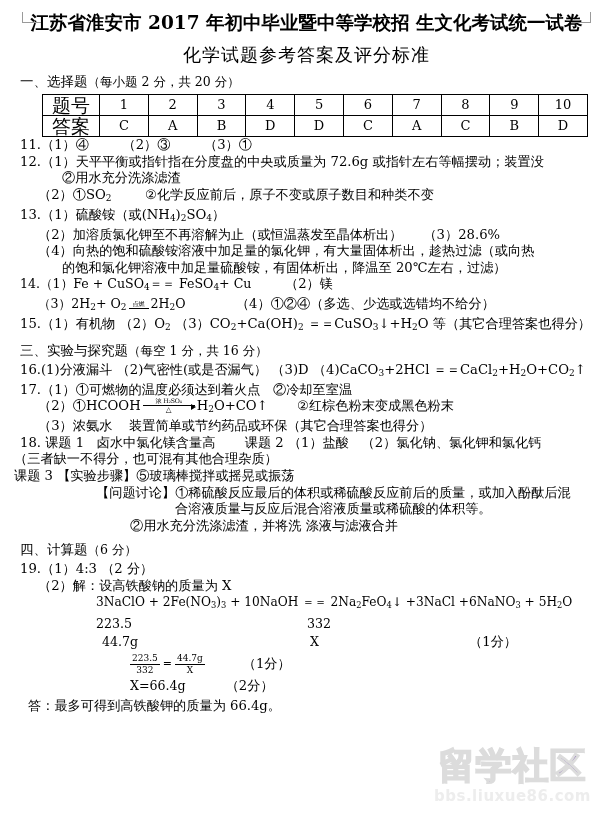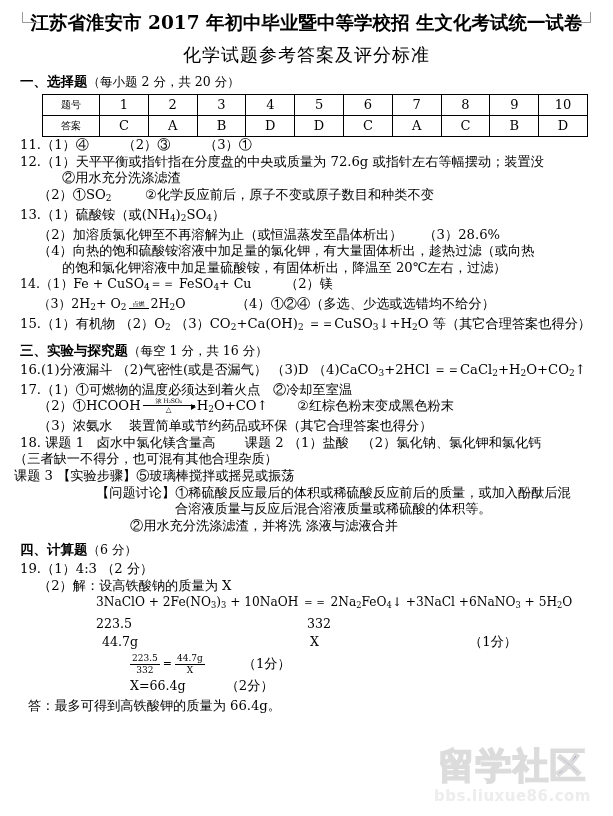--- a/index.html
+++ b/index.html
@@ -37,38 +37,38 @@
     text-align:center;
     margin:9px 0 2px 0;
     letter-spacing:1px;
     font-family:"DejaVu Serif","Liberation Serif",serif;
   }
   .sec-head{
     font-size:13.5px;
     margin:6px 0 2px 20px;
     font-weight:normal;
   }
-  .sec-head b{font-weight:bold;}
+  .sec-head b{font-weight:normal;}
   .sec-head .paren{font-weight:normal;font-size:12.5px;}
 
   table.ans{
     border-collapse:collapse;
     margin:3px auto 0 42px;
     width:546px;
     table-layout:fixed;
   }
   table.ans td{
     border:1px solid #000;
     text-align:center;
     font-size:13px;
     height:20px;
     padding:0;
     line-height:20px;
   }
-  table.ans td.hdr{width:56px;font-size:10px;text-align:center;}
+  table.ans td.hdr{width:56px;font-size:19px;text-align:center;}
 
   .line{
     font-size:13.2px;
     line-height:16.6px;
     margin:0;
     padding:0 4px 0 20px;
     white-space:pre-wrap;
   }
   .line.i1{padding-left:38px;}
   .line.i2{padding-left:62px;}

